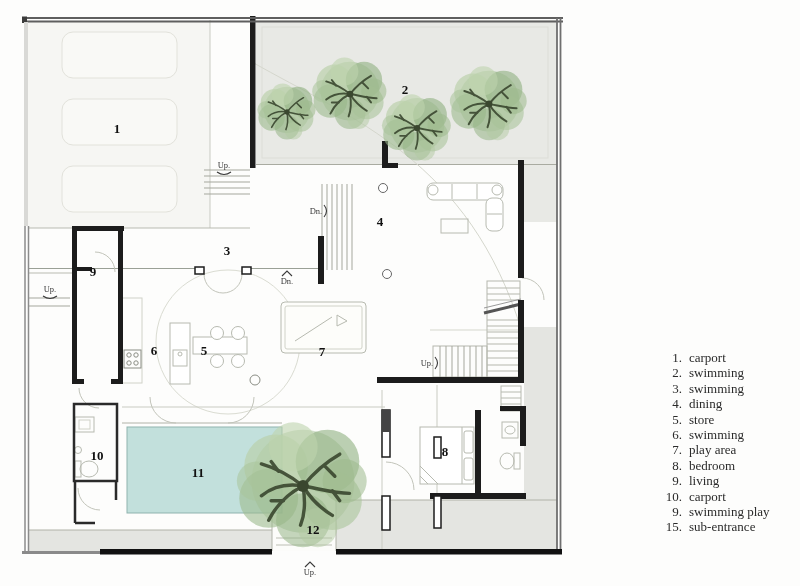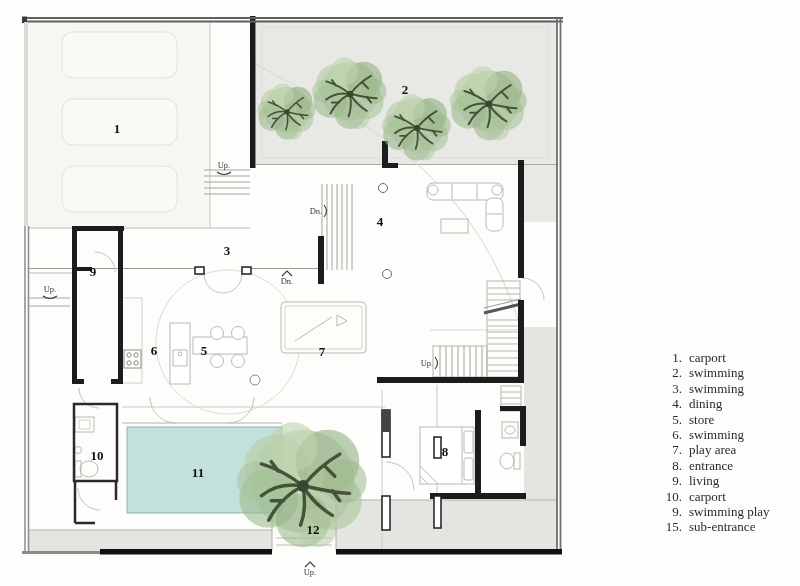--- a/index.html
+++ b/index.html
@@ -301,21 +301,21 @@
     <div class="legend-row">
           <span class="legend-num">6.</span>
           <span class="legend-label">swimming</span>
         </div>
     <div class="legend-row">
           <span class="legend-num">7.</span>
           <span class="legend-label">play area</span>
         </div>
     <div class="legend-row">
           <span class="legend-num">8.</span>
-          <span class="legend-label">entrance</span>
+          <span class="legend-label">bedroom</span>
         </div>
     <div class="legend-row">
           <span class="legend-num">9.</span>
           <span class="legend-label">living</span>
         </div>
     <div class="legend-row">
           <span class="legend-num">10.</span>
           <span class="legend-label">carport</span>
         </div>
     <div class="legend-row">

